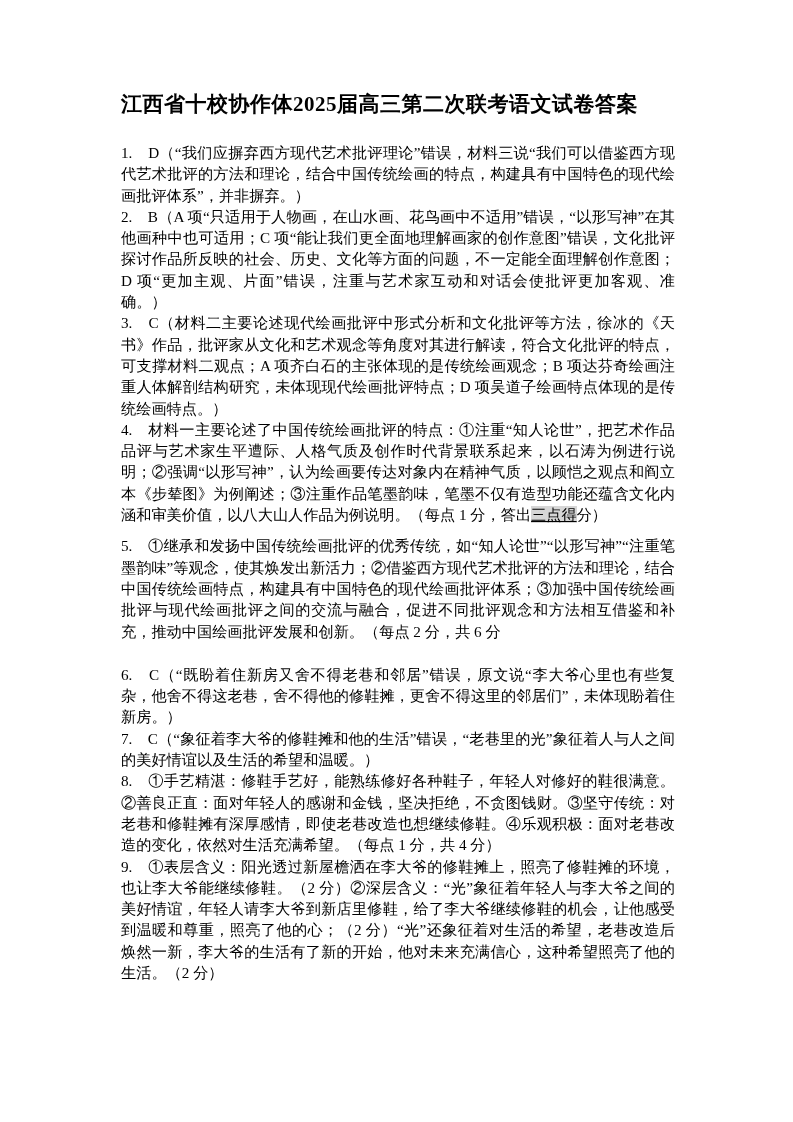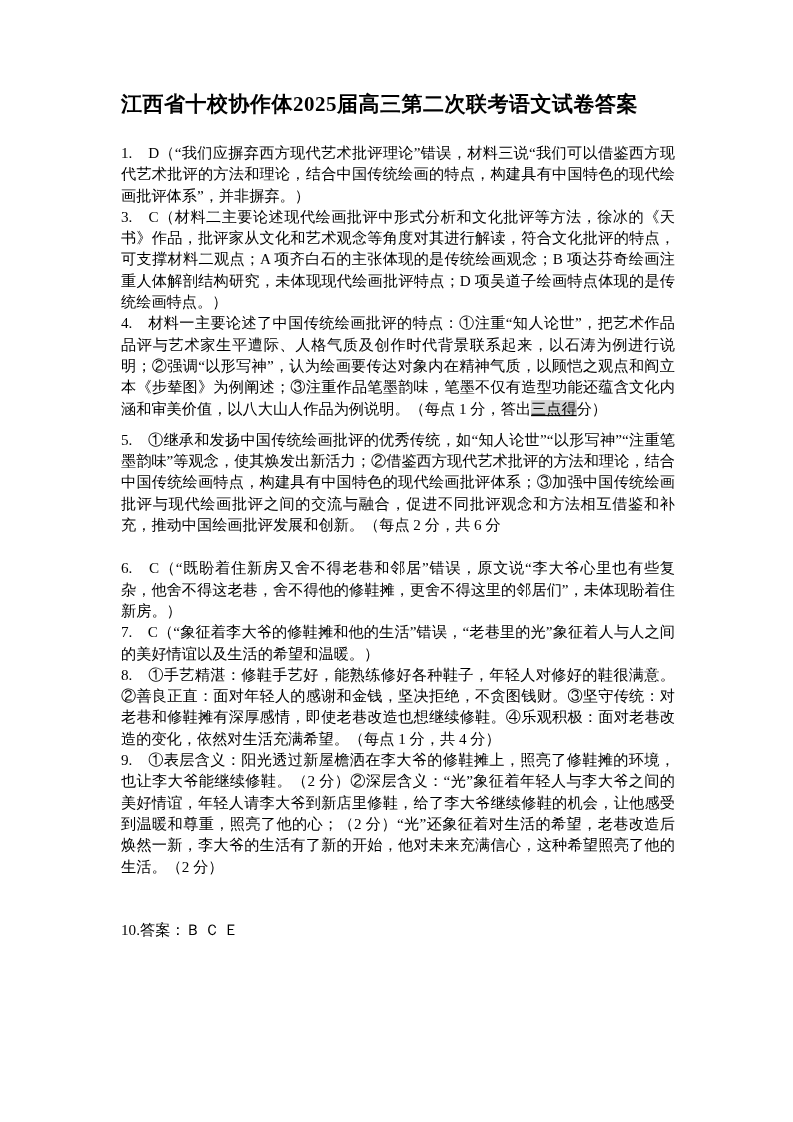--- a/index.html
+++ b/index.html
@@ -46,22 +46,22 @@
     text-decoration: underline;
   }
 </style>
 </head>
 <body>
 
 <div class="page">
   <h1 class="doc-title">江西省十校协作体2025届高三第二次联考语文试卷答案</h1>
   <div class="doc-body">
       <p class="para"><span class="txt">1.　D（“我们应摒弃西方现代艺术批评理论”错误，材料三说“我们可以借鉴西方现代艺术批评的方法和理论，结合中国传统绘画的特点，构建具有中国特色的现代绘画批评体系”，并非摒弃。）</span></p>
+      <p class="para"><span class="txt">2.　B（A 项“只适用于人物画，在山水画、花鸟画中不适用”错误，“以形写神”在其他画种中也可适用；C 项“能让我们更全面地理解画家的创作意图”错误，文化批评探讨作品所反映的社会、历史、文化等方面的问题，不一定能全面理解创作意图；D 项“更加主观、片面”错误，注重与艺术家互动和对话会使批评更加客观、准确。）</span></p>
       <p class="para"><span class="txt">3.　C（材料二主要论述现代绘画批评中形式分析和文化批评等方法，徐冰的《天书》作品，批评家从文化和艺术观念等角度对其进行解读，符合文化批评的特点，可支撑材料二观点；A 项齐白石的主张体现的是传统绘画观念；B 项达芬奇绘画注重人体解剖结构研究，未体现现代绘画批评特点；D 项吴道子绘画特点体现的是传统绘画特点。）</span></p>
       <p class="para"><span class="txt">4.　材料一主要论述了中国传统绘画批评的特点：①注重“知人论世”，把艺术作品品评与艺术家生平遭际、人格气质及创作时代背景联系起来，以石涛为例进行说明；②强调“以形写神”，认为绘画要传达对象内在精神气质，以顾恺之观点和阎立本《步辇图》为例阐述；③注重作品笔墨韵味，笔墨不仅有造型功能还蕴含文化内涵和审美价值，以八大山人作品为例说明。（每点 1 分，答出</span><span class="hl">三点得</span><span class="txt">分）</span></p>
       <p class="para" style="margin-top: 10px;"><span class="txt">5.　①继承和发扬中国传统绘画批评的优秀传统，如“知人论世”“以形写神”“注重笔墨韵味”等观念，使其焕发出新活力；②借鉴西方现代艺术批评的方法和理论，结合中国传统绘画特点，构建具有中国特色的现代绘画批评体系；③加强中国传统绘画批评与现代绘画批评之间的交流与融合，促进不同批评观念和方法相互借鉴和补充，推动中国绘画批评发展和创新。（每点 2 分，共 6 分</span></p>
       <p class="para" style="margin-top: 22px;"><span class="txt">6.　C（“既盼着住新房又舍不得老巷和邻居”错误，原文说“李大爷心里也有些复杂，他舍不得这老巷，舍不得他的修鞋摊，更舍不得这里的邻居们”，未体现盼着住新房。）</span></p>
       <p class="para"><span class="txt">7.　C（“象征着李大爷的修鞋摊和他的生活”错误，“老巷里的光”象征着人与人之间的美好情谊以及生活的希望和温暖。）</span></p>
       <p class="para"><span class="txt">8.　①手艺精湛：修鞋手艺好，能熟练修好各种鞋子，年轻人对修好的鞋很满意。②善良正直：面对年轻人的感谢和金钱，坚决拒绝，不贪图钱财。③坚守传统：对老巷和修鞋摊有深厚感情，即使老巷改造也想继续修鞋。④乐观积极：面对老巷改造的变化，依然对生活充满希望。（每点 1 分，共 4 分）</span></p>
       <p class="para"><span class="txt"> 9.　①表层含义：阳光透过新屋檐洒在李大爷的修鞋摊上，照亮了修鞋摊的环境，也让李大爷能继续修鞋。（2 分）②深层含义：“光”象征着年轻人与李大爷之间的美好情谊，年轻人请李大爷到新店里修鞋，给了李大爷继续修鞋的机会，让他感受到温暖和尊重，照亮了他的心；（2 分）“光”还象征着对生活的希望，老巷改造后焕然一新，李大爷的生活有了新的开始，他对未来充满信心，这种希望照亮了他的生活。（2 分）</span></p>
-      <p class="para" style="margin-top: 42px;"><span class="txt">10.答案：Ｂ Ｃ Ｅ</span></p>
     </div>
 </div>
 
 </body></html>

